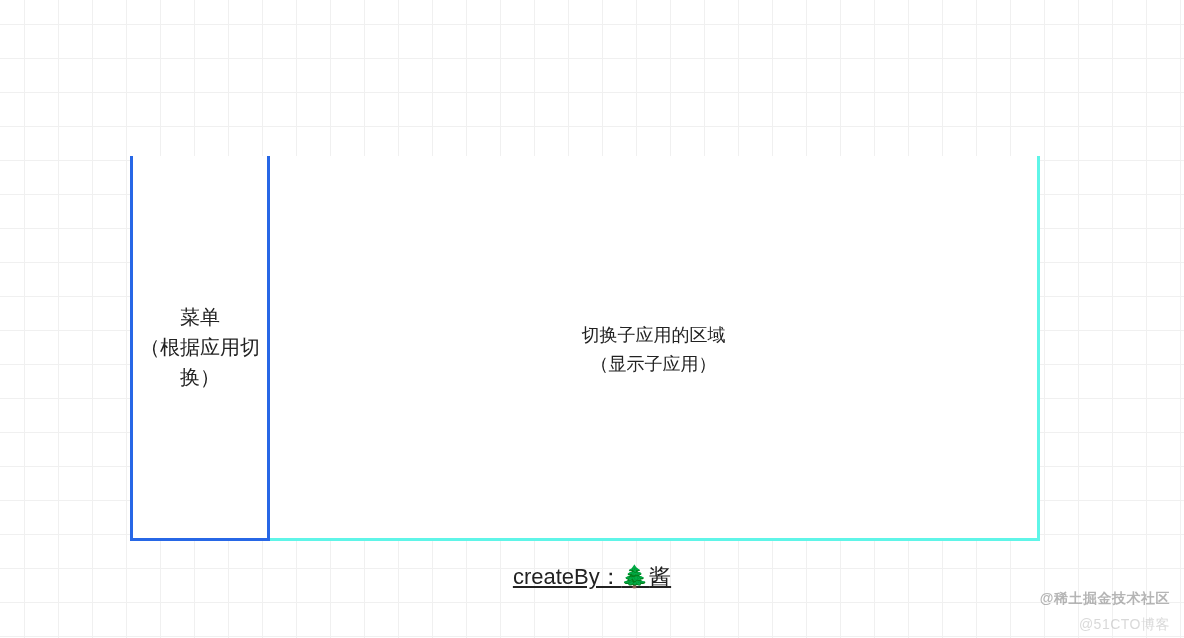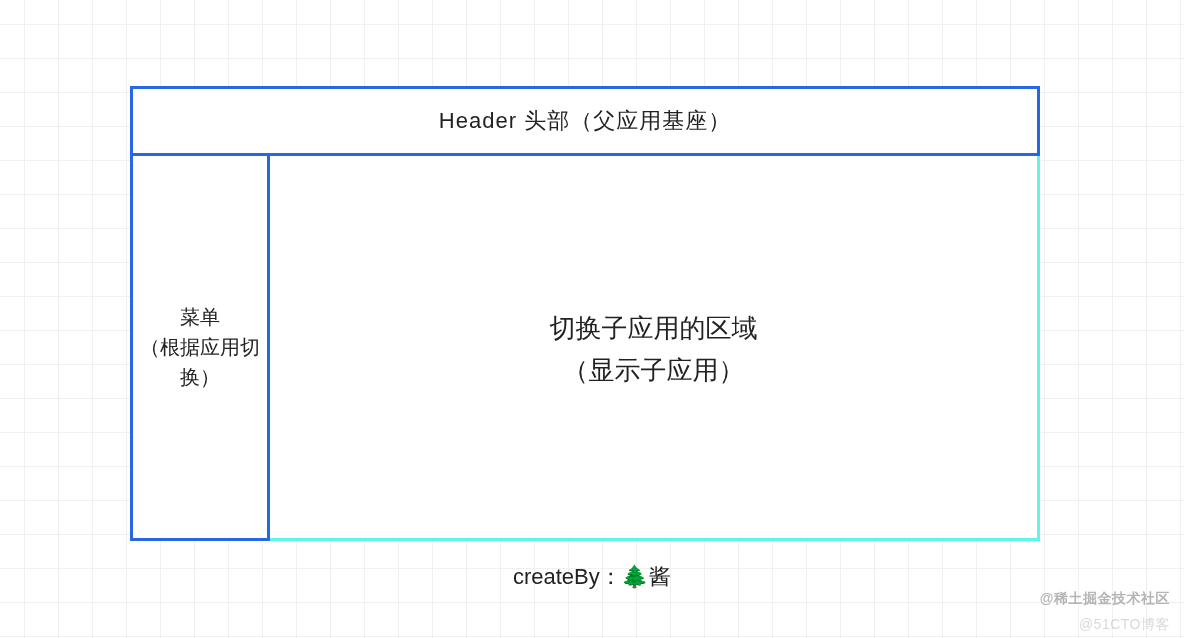--- a/index.html
+++ b/index.html
@@ -55,49 +55,47 @@
     border-top: none;
     border-left: none;
     background: #ffffff;
     display: flex;
     align-items: center;
     justify-content: center;
     text-align: center;
   }
   .header-text { font-size: 22px; color: #222; letter-spacing: 1px; }
   .sidebar-text { font-size: 20px; color: #222; line-height: 1.5; }
-  .content-text { font-size: 26px; color: #222; line-height: 1.6; margin-top: 6px; }
+  .content-text { font-size: 18px; color: #222; line-height: 1.6; margin-top: 6px; }
   .credit {
     position: absolute;
     left: 0; right: 0;
     top: 562px;
     text-align: center;
     font-size: 22px;
     color: #222;
+    text-decoration: underline;
   }
   .watermark1, .watermark2 {
     position: absolute;
     right: 14px;
     font-size: 14px;
     color: rgba(120,120,120,0.55);
     letter-spacing: 0.5px;
   }
   .watermark1 { bottom: 30px; font-weight: bold; }
   .watermark2 { bottom: 4px; color: rgba(180,180,180,0.5); }
 </style>
 </head>
 <body>
 
 <div class="grid"></div>
 
 <div class="frame">
 
-  <div class="header-box">
-    <span class="header-text">Header 头部（父应用基座）</span>
-  </div>
 
   <div class="sidebar-box">
     <span class="sidebar-text">菜单<br>（根据应用切换）</span>
   </div>
 
   <div class="content-box">
     <span class="content-text">切换子应用的区域<br>（显示子应用）</span>
   </div>
 
 </div>

